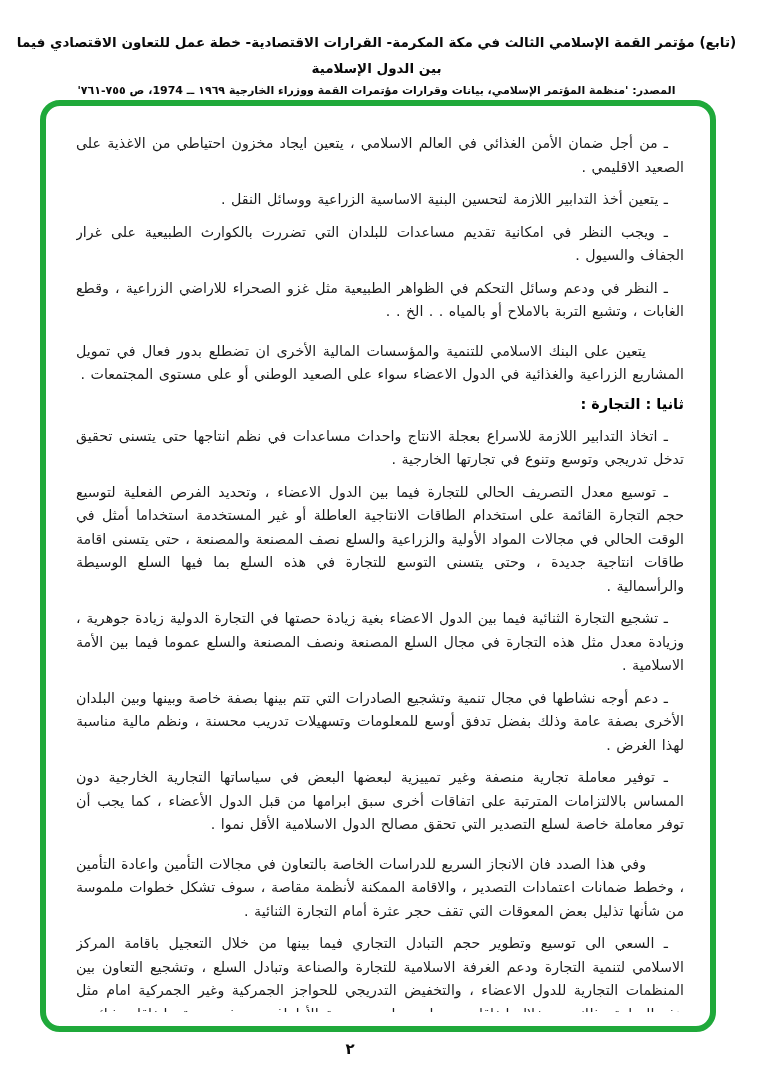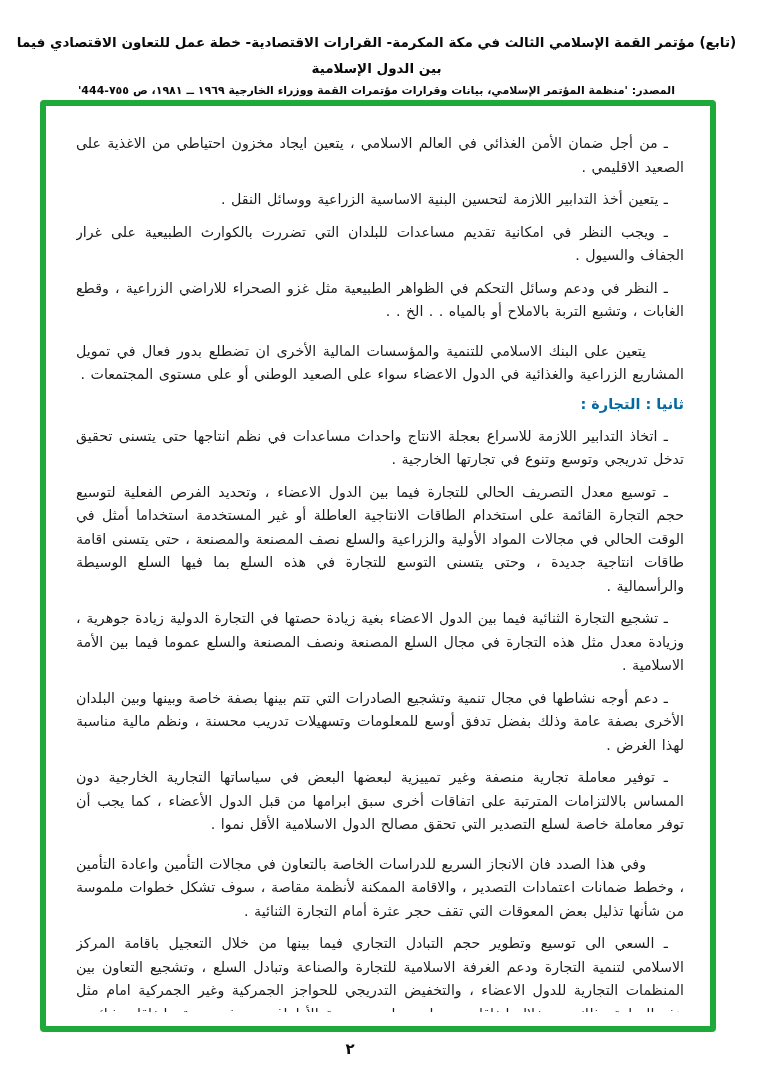--- a/index.html
+++ b/index.html
@@ -39,21 +39,21 @@
     line-height: 1.8;
     color: #0a0a0a;
   }
   .green-frame {
     position: absolute;
     left: 40px;
     top: 100px;
     width: 676px;
     height: 932px;
     border: 6px solid #1fa93a;
-    border-radius: 4px;
+    border-radius: 20px;
     box-sizing: border-box;
     background: #ffffff;
   }
   .frame-content {
     position: absolute;
     top: 26px;
     right: 26px;
     left: 30px;
     bottom: 14px;
     direction: rtl;
@@ -69,42 +69,42 @@
     word-spacing: 1px;
   }
   .para.dash-indent { text-indent: 16px; }
   .para.plain-indent { text-indent: 38px; margin-top: 16px; }
   .section-heading {
     direction: rtl;
     text-align: right;
     font-size: 14.5px;
     font-weight: bold;
     margin: 6px 0 13px 0;
-    color: #0369a1;
+    color: #000000;
   }
   .page-number {
     position: absolute;
     top: 1040px;
     left: 40px;
     width: 620px;
     text-align: center;
     font-size: 15px;
     font-weight: bold;
     color: #0a0a0a;
     direction: rtl;
   }
 </style>
 </head>
 <body>
 
 <div class="page">
 
   <div class="doc-header">
     <div class="title-line">(تابع) مؤتمر القمة الإسلامي الثالث في مكة المكرمة- القرارات الاقتصادية- خطة عمل للتعاون الاقتصادي فيما بين الدول الإسلامية</div>
-    <div class="source-line">المصدر: 'منظمة المؤتمر الإسلامي، بيانات وقرارات مؤتمرات القمة ووزراء الخارجية ١٩٦٩ ــ ١٩٨١، ص ٧٥٥-444'</div>
+    <div class="source-line">المصدر: 'منظمة المؤتمر الإسلامي، بيانات وقرارات مؤتمرات القمة ووزراء الخارجية ١٩٦٩ ــ 1974، ص ٧٥٥-٧٦١'</div>
   </div>
 
   <div class="green-frame">
     <div class="frame-content">
 
       <p class="para dash-indent">ـ من أجل ضمان الأمن الغذائي في العالم الاسلامي ، يتعين ايجاد مخزون احتياطي من الاغذية على الصعيد الاقليمي .</p>
 
       <p class="para dash-indent">ـ يتعين أخذ التدابير اللازمة لتحسين البنية الاساسية الزراعية ووسائل النقل .</p>
 
       <p class="para dash-indent">ـ ويجب النظر في امكانية تقديم مساعدات للبلدان التي تضررت بالكوارث الطبيعية على غرار الجفاف والسيول .</p>

